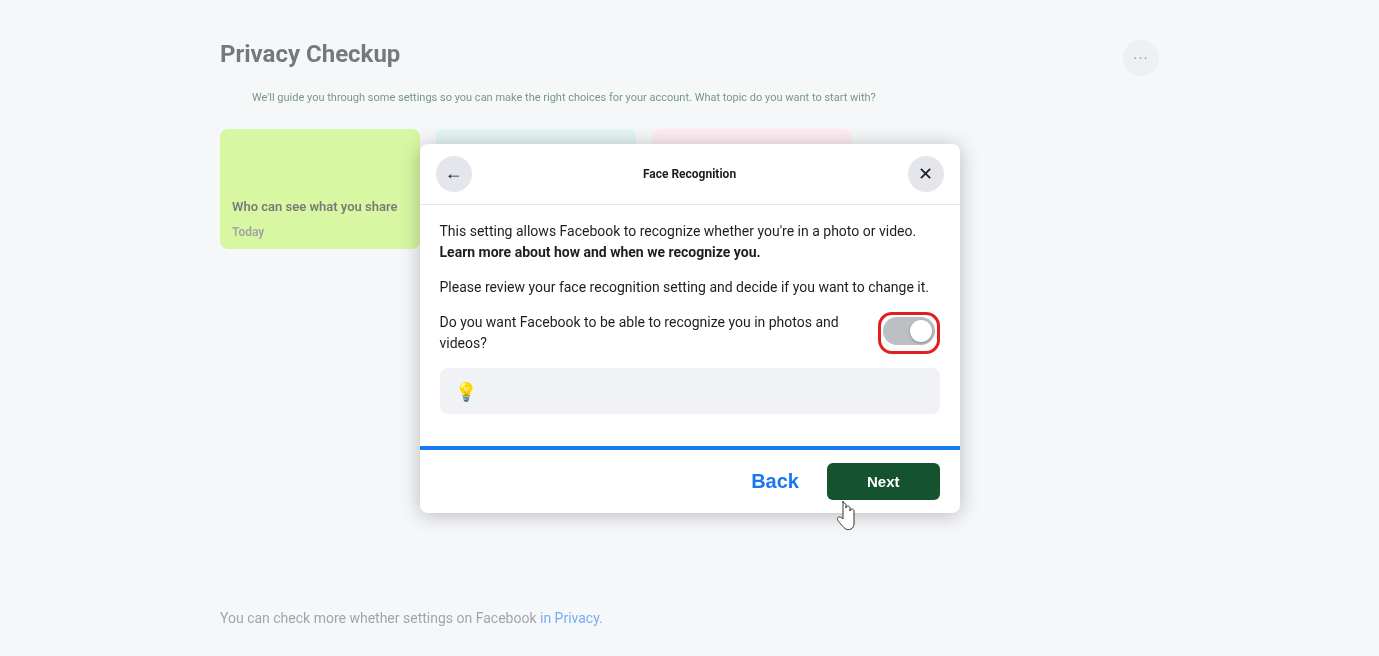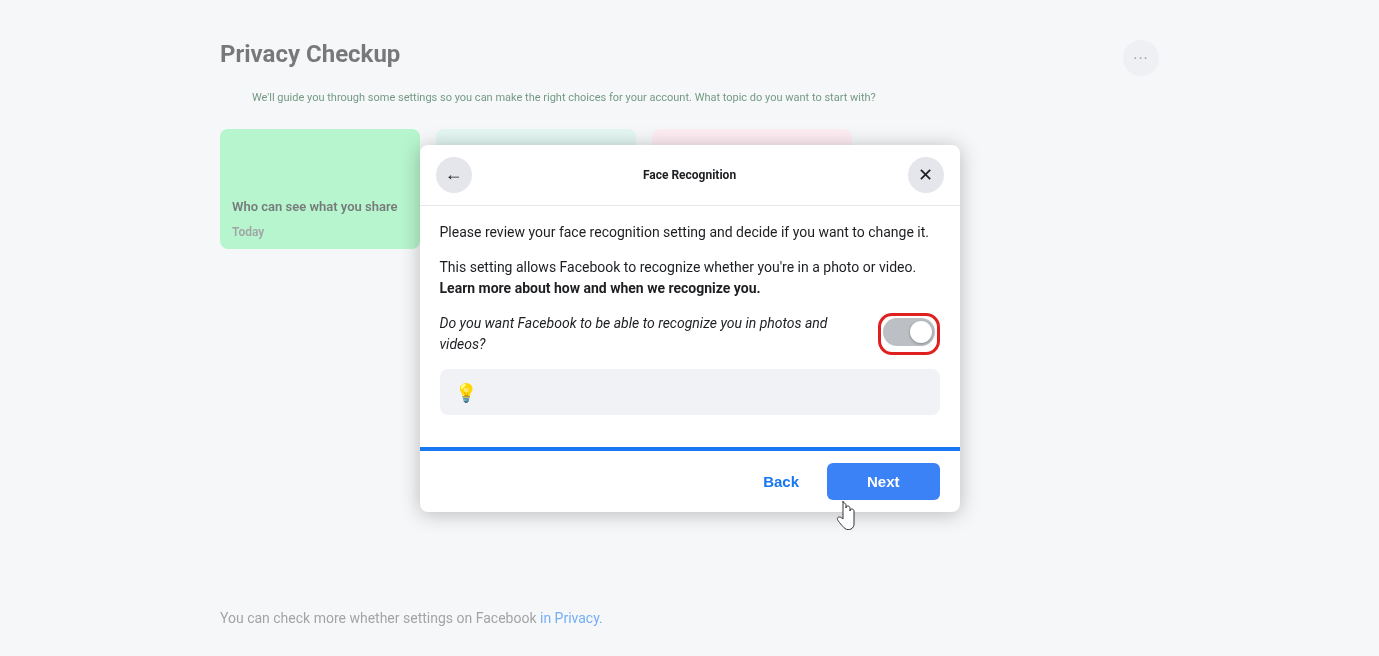--- a/index.html
+++ b/index.html
@@ -47,21 +47,21 @@
       display: flex;
       flex-direction: column;
       align-items: flex-start;
       justify-content: flex-end;
       padding: 10px 12px;
       font-size: 13px;
       font-weight: 600;
       color: #1c1e21;
     }
 
-    .bg-card.orange { background: #86efac; }
+    .bg-card.orange { background: #bef264; }
     .bg-card.teal { background: #d0f0e8; }
     .bg-card.pink { background: #fde0ec; }
 
     .bg-card-label {
       font-size: 13px;
       font-weight: 600;
       color: #1c1e21;
       line-height: 1.3;
     }
 
@@ -192,21 +192,20 @@
       justify-content: space-between;
       margin-bottom: 14px;
     }
 
     .toggle-question {
       font-size: 14px;
       color: #1c1e21;
       line-height: 1.5;
       flex: 1;
       padding-right: 16px;
-      font-style: italic;
     }
 
     
     .toggle-wrapper {
       border: 3px solid #e02020;
       border-radius: 14px;
       padding: 2px;
     }
 
     .toggle {
@@ -273,29 +272,29 @@
       display: flex;
       align-items: center;
       justify-content: flex-end;
       padding: 12px 20px;
       gap: 12px;
     }
 
     .btn-back {
       background: none;
       border: none;
-      font-size: 15px;
+      font-size: 20px;
       font-weight: 600;
       color: #1877f2;
       cursor: pointer;
       padding: 8px 16px;
     }
 
     .btn-next {
-      background: #3b82f6;
+      background: #14532d;
       color: #fff;
       border: none;
       border-radius: 6px;
       font-size: 15px;
       font-weight: 600;
       padding: 10px 40px;
       cursor: pointer;
       text-align: right;
     }
 
@@ -349,24 +348,24 @@
         <span>←</span>
       </button>
       <span class="modal-title">Face Recognition</span>
       <button class="modal-close-btn">
         <span>✕</span>
       </button>
     </div>
 
     <div class="modal-body">
       <p class="modal-text">
-        <span>Please review your face recognition setting and decide if you want to change it.</span>
+        <span>This setting allows Facebook to recognize whether you're in a photo or video.</span> <a href="#">Learn more about how and when we recognize you.</a>
       </p>
       <p class="modal-text">
-        <span>This setting allows Facebook to recognize whether you're in a photo or video.</span> <a href="#">Learn more about how and when we recognize you.</a>
+        <span>Please review your face recognition setting and decide if you want to change it.</span>
       </p>
 
       <div class="toggle-row">
         <span class="toggle-question">Do you want Facebook to be able to recognize you in photos and videos?</span>
         <div class="toggle-wrapper">
           <button class="toggle" aria-pressed="false">
             <div class="toggle-knob"></div>
           </button>
         </div>
       </div>

